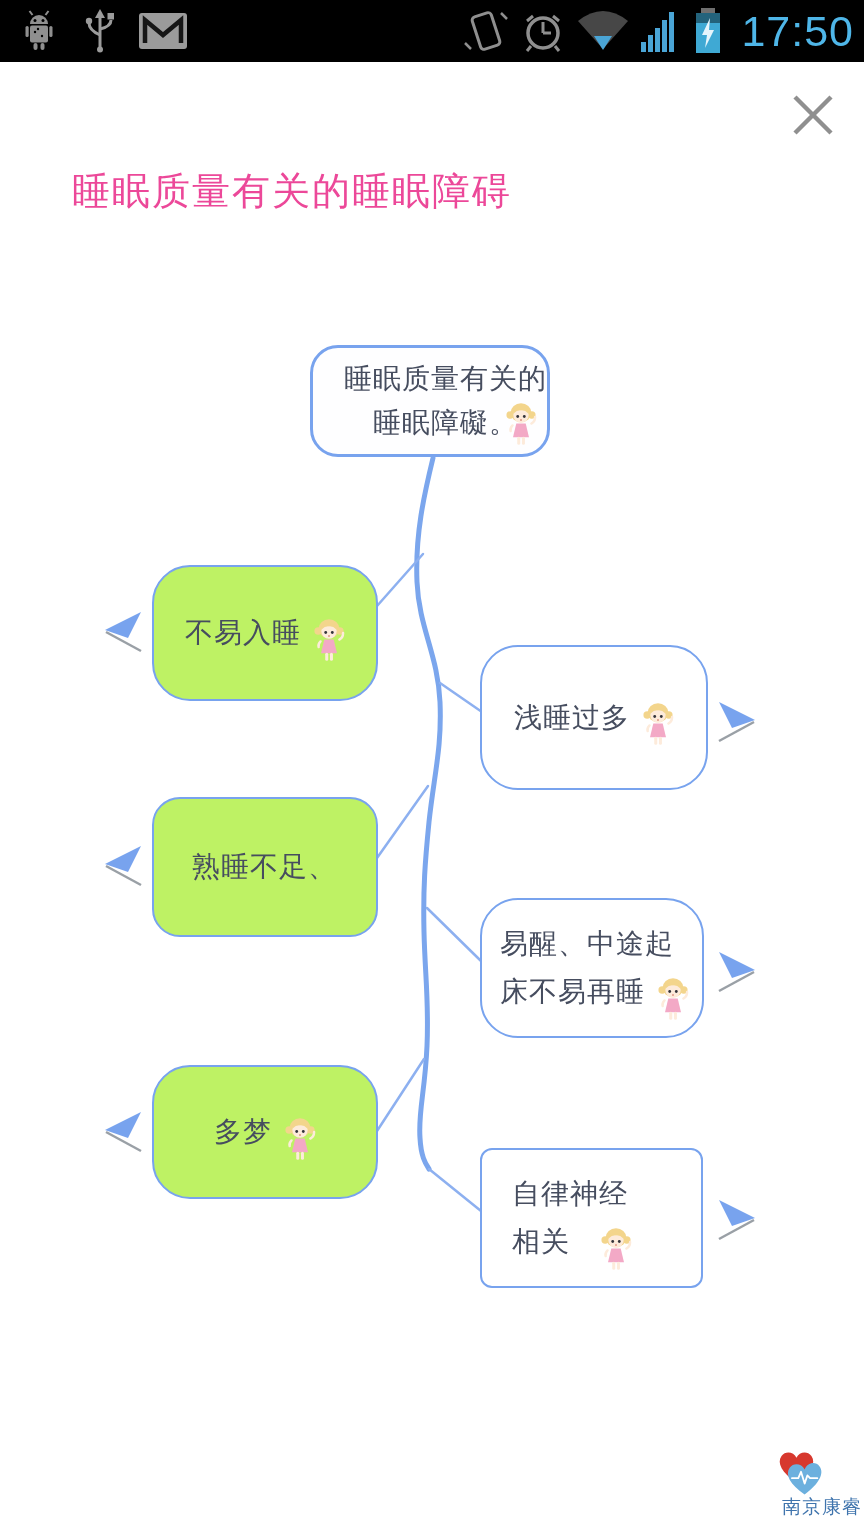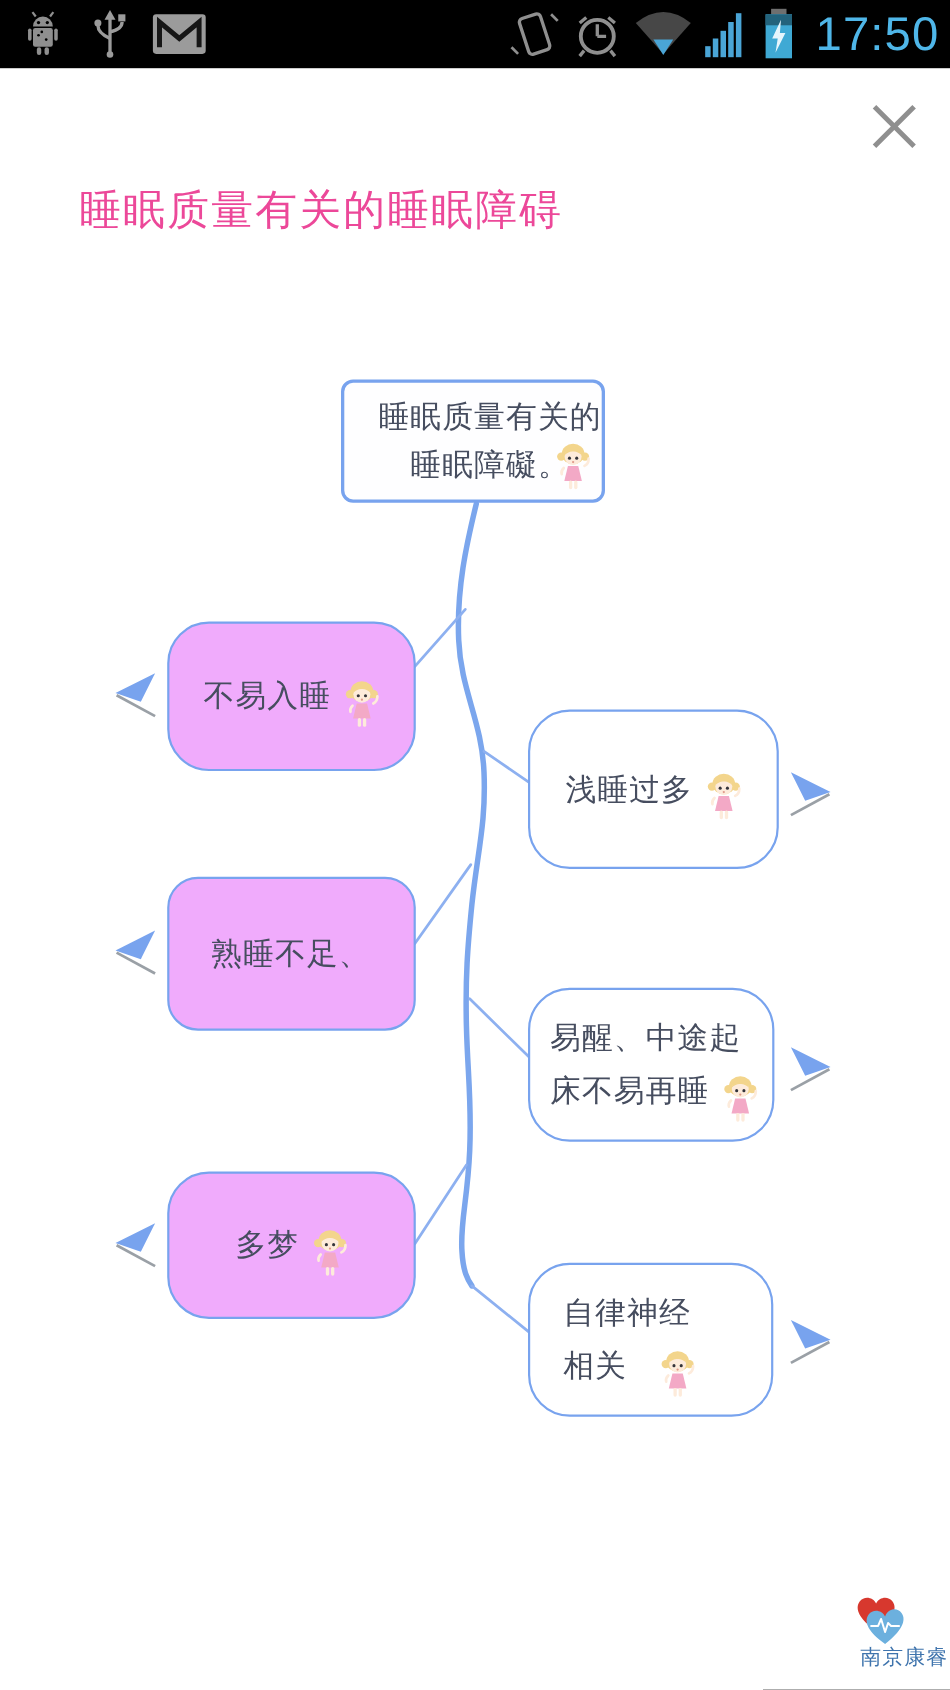--- a/index.html
+++ b/index.html
@@ -19,29 +19,29 @@
   .page-title { position:absolute; left:72px; top:166px; font-size:38px;
                 color:#ec4899; letter-spacing:2px; white-space:nowrap; }
   .close-btn { position:absolute; left:788px; top:90px; width:50px; height:50px; cursor:pointer; }
 
   
   .connectors { position:absolute; left:0; top:0; pointer-events:none; }
 
   .mm-node { position:absolute; border:2.5px solid #78a3ee; border-radius:38px;
              color:#464d5f; font-size:28px; letter-spacing:1px;
              display:flex; flex-direction:column; justify-content:center; }
-  .mm-node.root { border-width:3px; border-radius:11px; background:#fefeff; align-items:center;padding-left:31px; }
-  .mm-node.leftfill { background:#f0abfc; }
+  .mm-node.root { border-width:3px; border-radius:28px; background:#fefeff; align-items:center;padding-left:31px; }
+  .mm-node.leftfill { background:#bef264; }
   .mm-node.whitefill { background:#ffffff; }
   .mm-node.center1 { align-items:center; }
   .nline { display:flex; align-items:center; line-height:48px; white-space:nowrap; }
   .root .nline { line-height:44px; }
   .pad-l { padding-left:38px; }
   .pad-r2 { padding-left:18px; }
-  .pad-r3 { padding-left:30px; }
+  .pad-r3 { padding-left:30px;border-radius:12px; }
   .sticker { width:32px; height:47px; flex:0 0 auto; transform:translateY(7px); }
   .sticker.inline1 { margin-left:12px; }
   .sticker.afterline { margin-left:30px; }
   .sticker.rootpos { position:absolute; right:10px; bottom:6px; transform:none; }
 
   .arrow { position:absolute; width:46px; height:46px; cursor:pointer; }
 
   
   .brand-logo { position:absolute; left:772px; top:1441px; width:58px; height:58px; }
   .brand-name { position:absolute; left:754px; top:1494px; width:96px; text-align:center;

